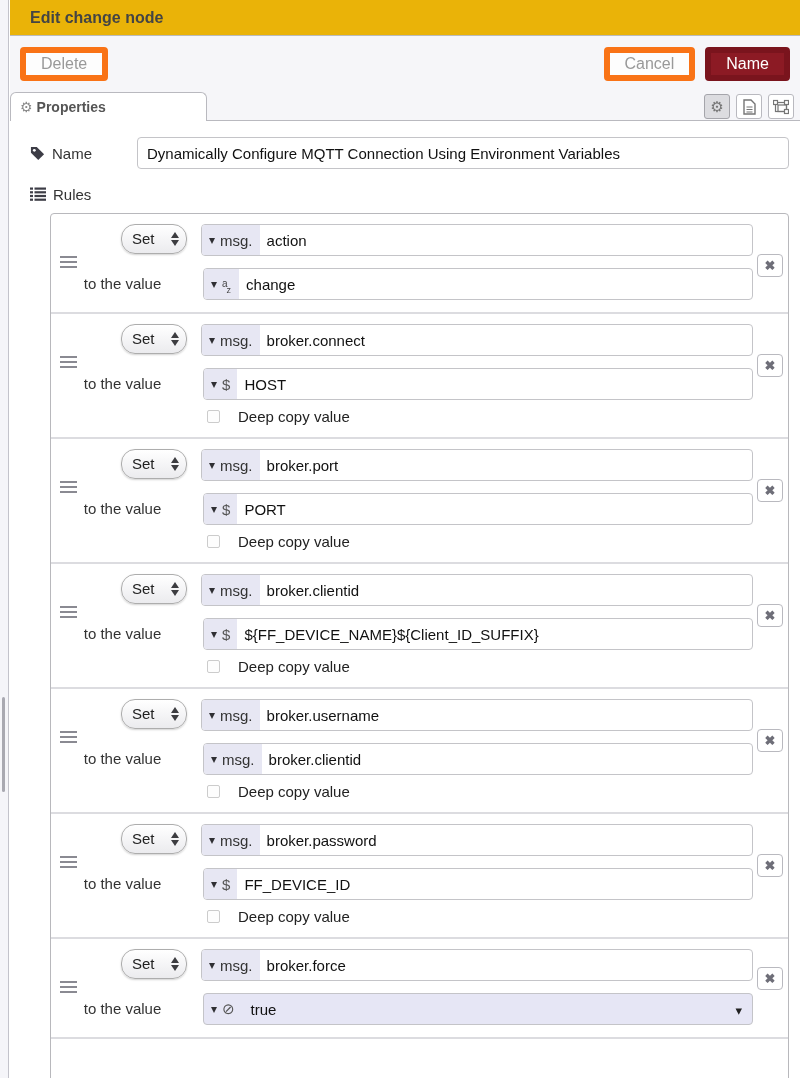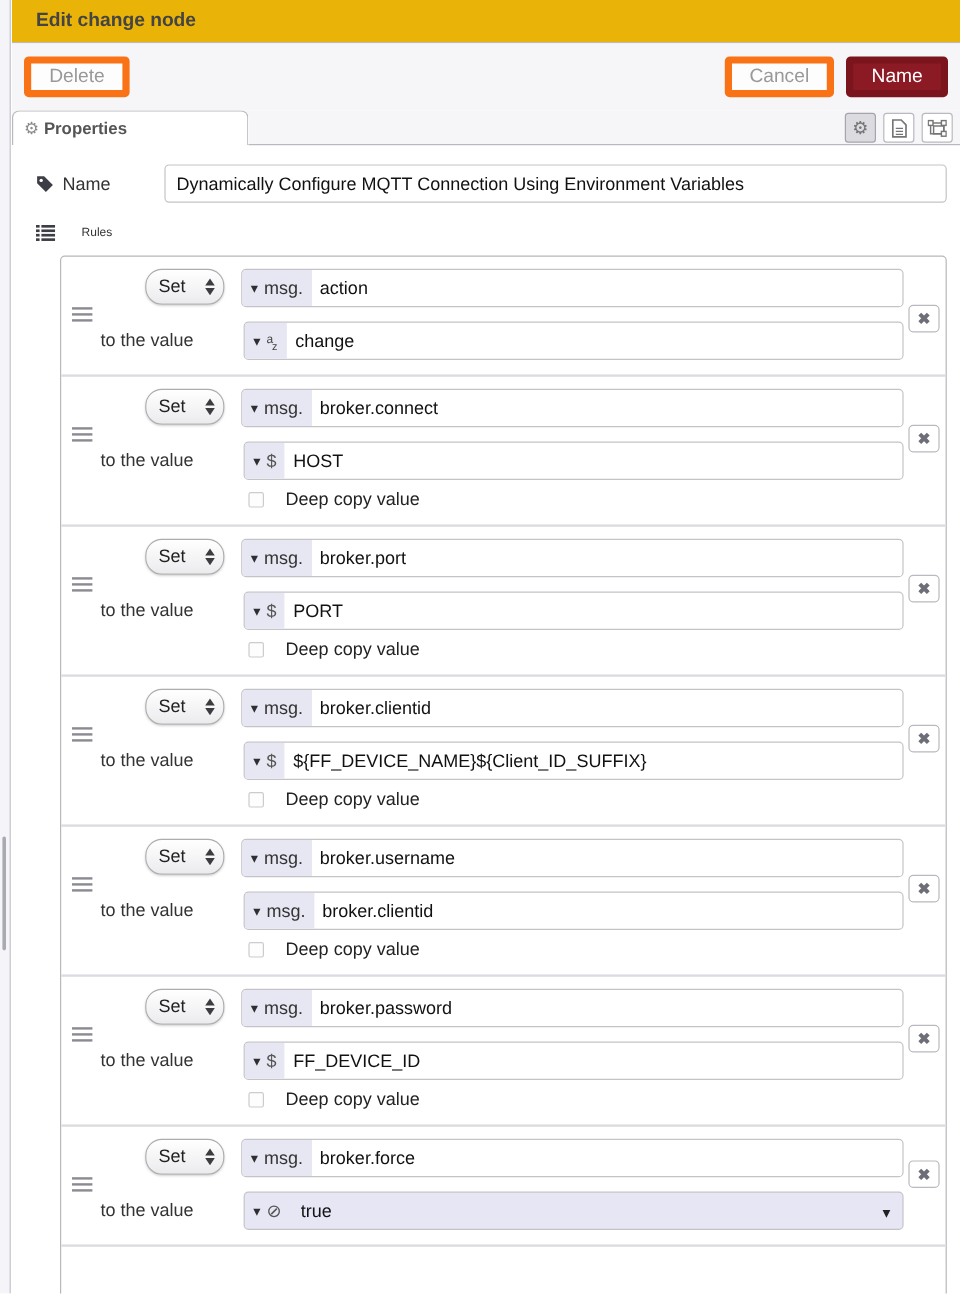--- a/index.html
+++ b/index.html
@@ -65,22 +65,22 @@
   
   .content { padding:14px 11px 0 20px; }
   .form-row { display:flex; align-items:center; height:36px; margin-bottom:12px; }
   .form-label { width:107px; flex:none; display:flex; align-items:center; gap:7px;
     font-size:15px; color:#333; }
   .text-input {
     flex:1; height:32px; border:1px solid #c4c4c8; border-radius:4px;
     padding:0 9px; font-size:15px; color:#111; background:#fff;
     font-family:"Liberation Sans",sans-serif;
   }
-  .section-row { display:flex; align-items:center; gap:22px; height:22px;
-    margin-bottom:8px; font-size:10px; color:#333; }
+  .section-row { display:flex; align-items:center; gap:7px; height:22px;
+    margin-bottom:8px; font-size:15px; color:#333; }
 
   
   .rules-list {
     list-style:none; margin-left:20px; border:1px solid #b8b8bc;
     border-radius:4px; overflow:hidden; background:#fff;
   }
   .rule { position:relative; padding:10px 35px 12px 0; }
   .rule + .rule, .rule + .rule-empty { border-top:2px solid #dcdce0; }
   .rule-empty { height:44px; }
   .drag-handle {

